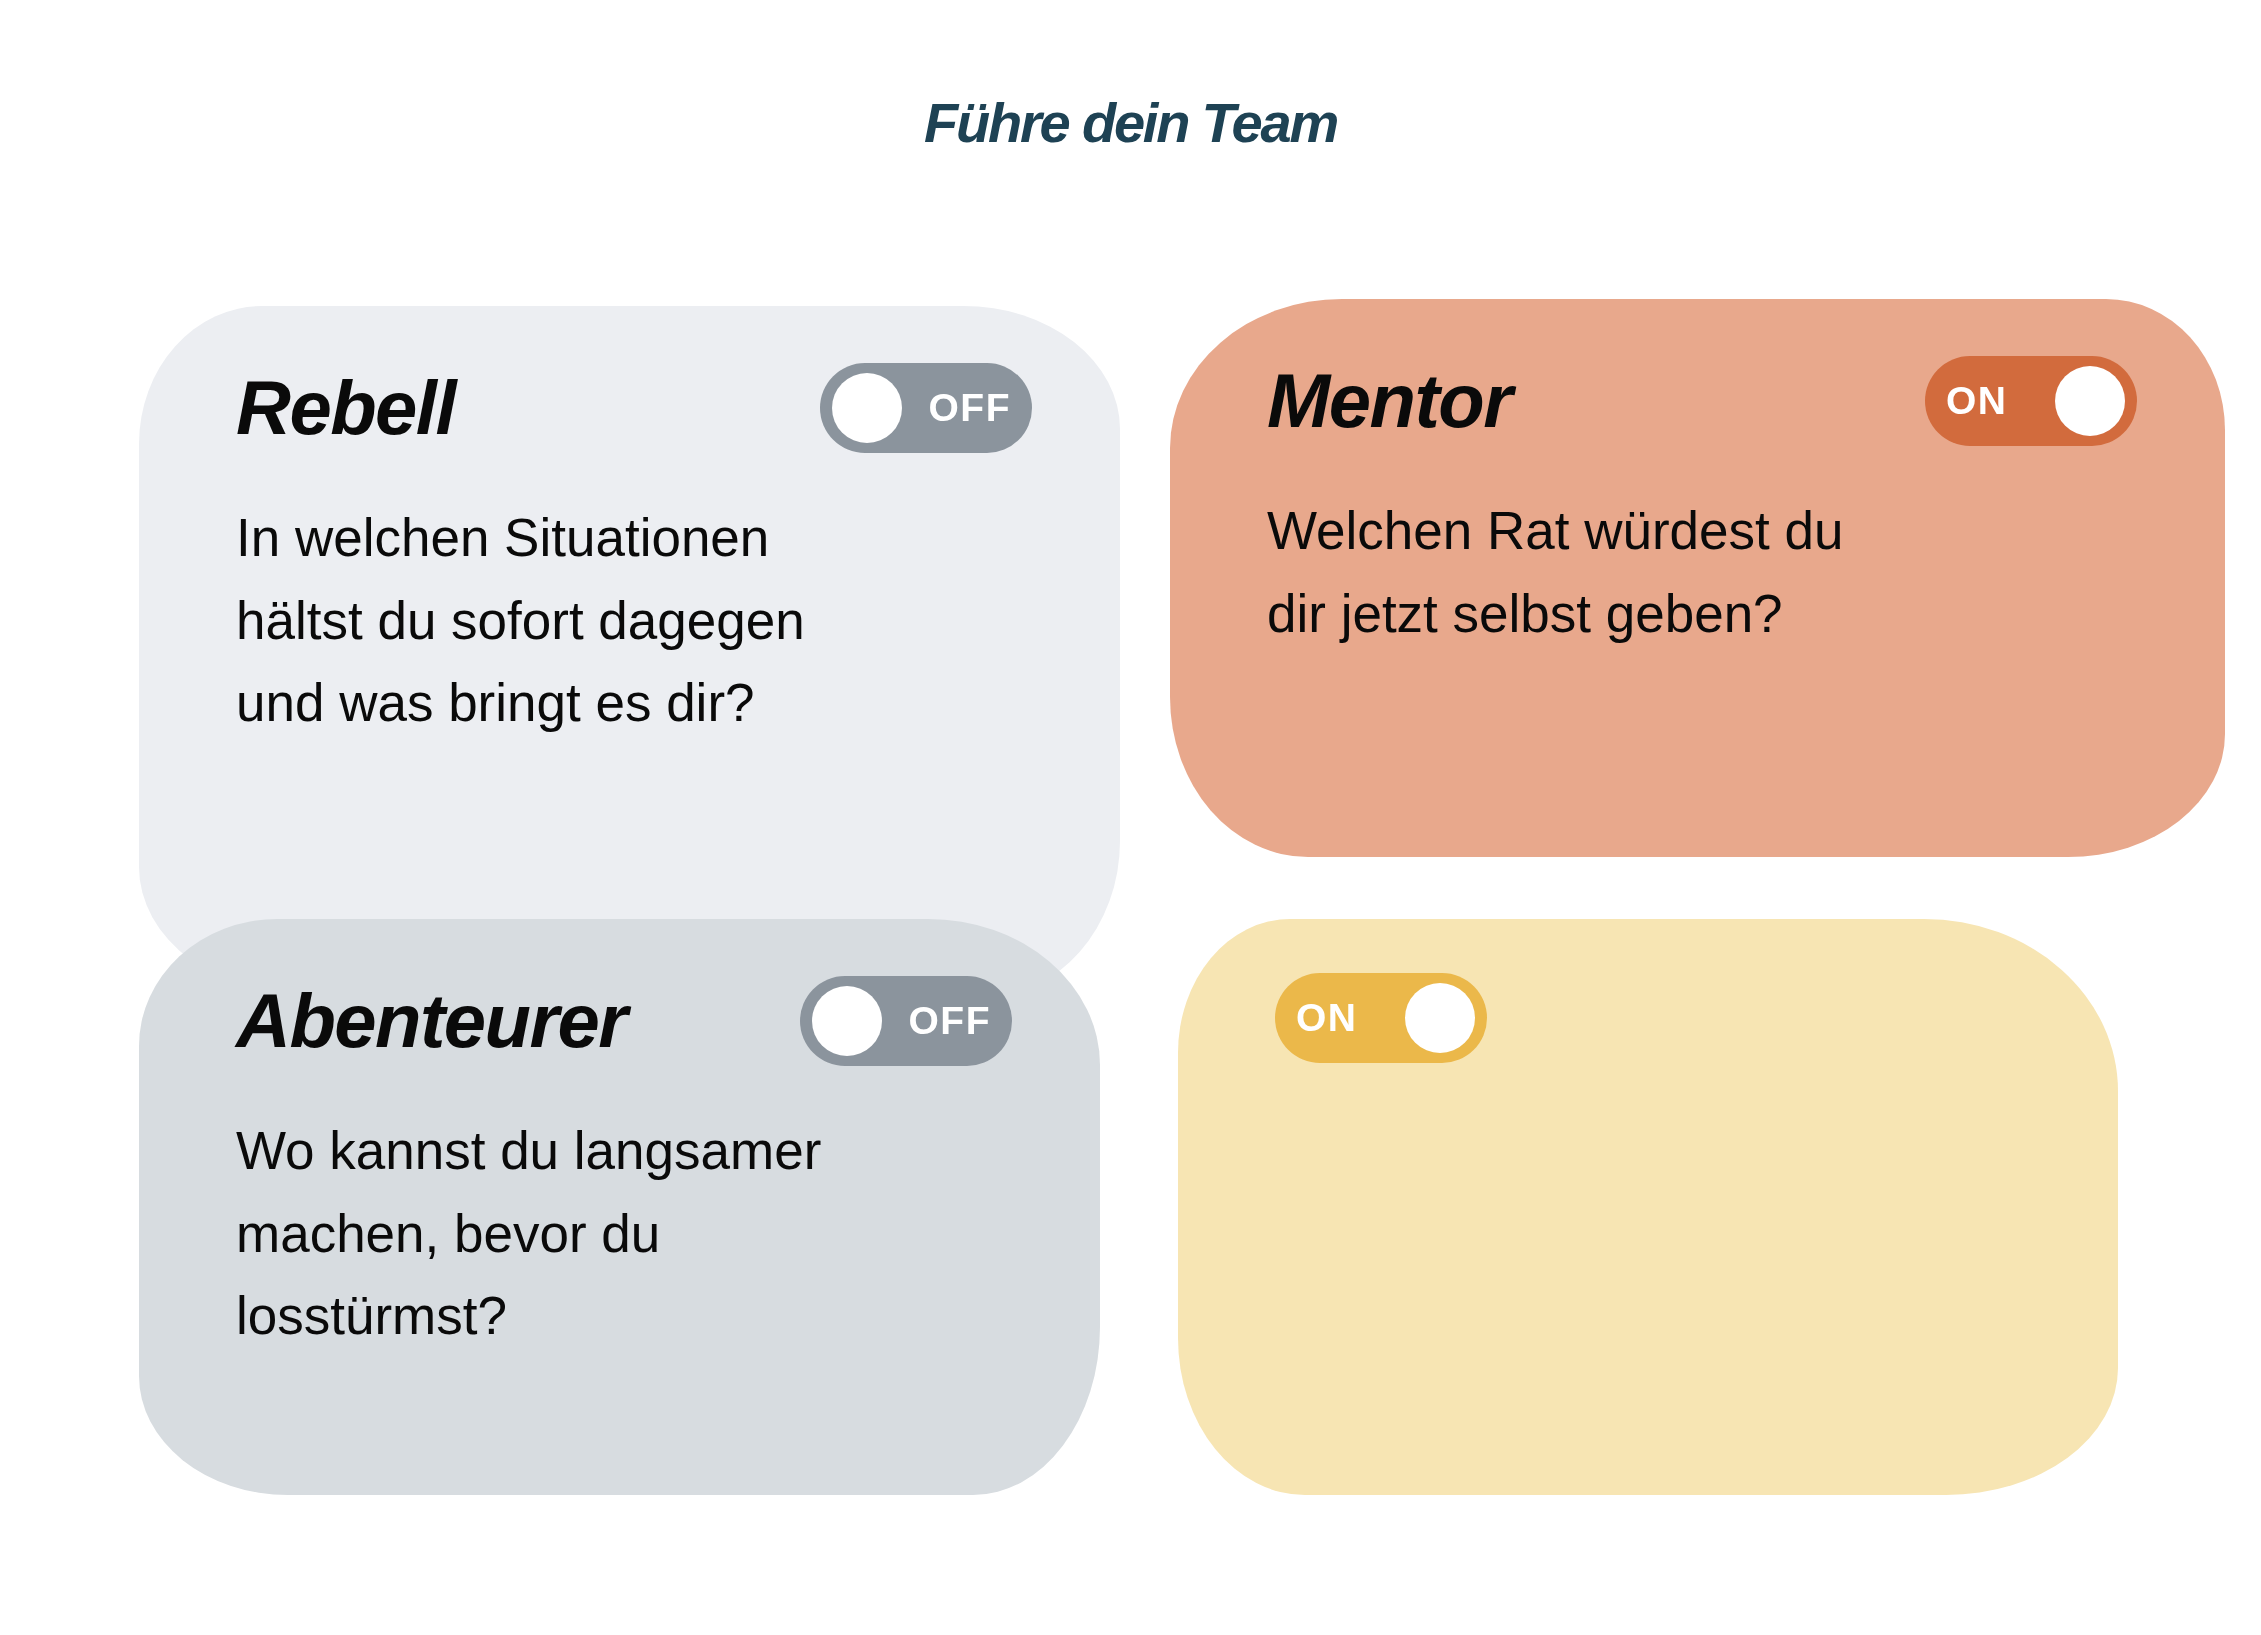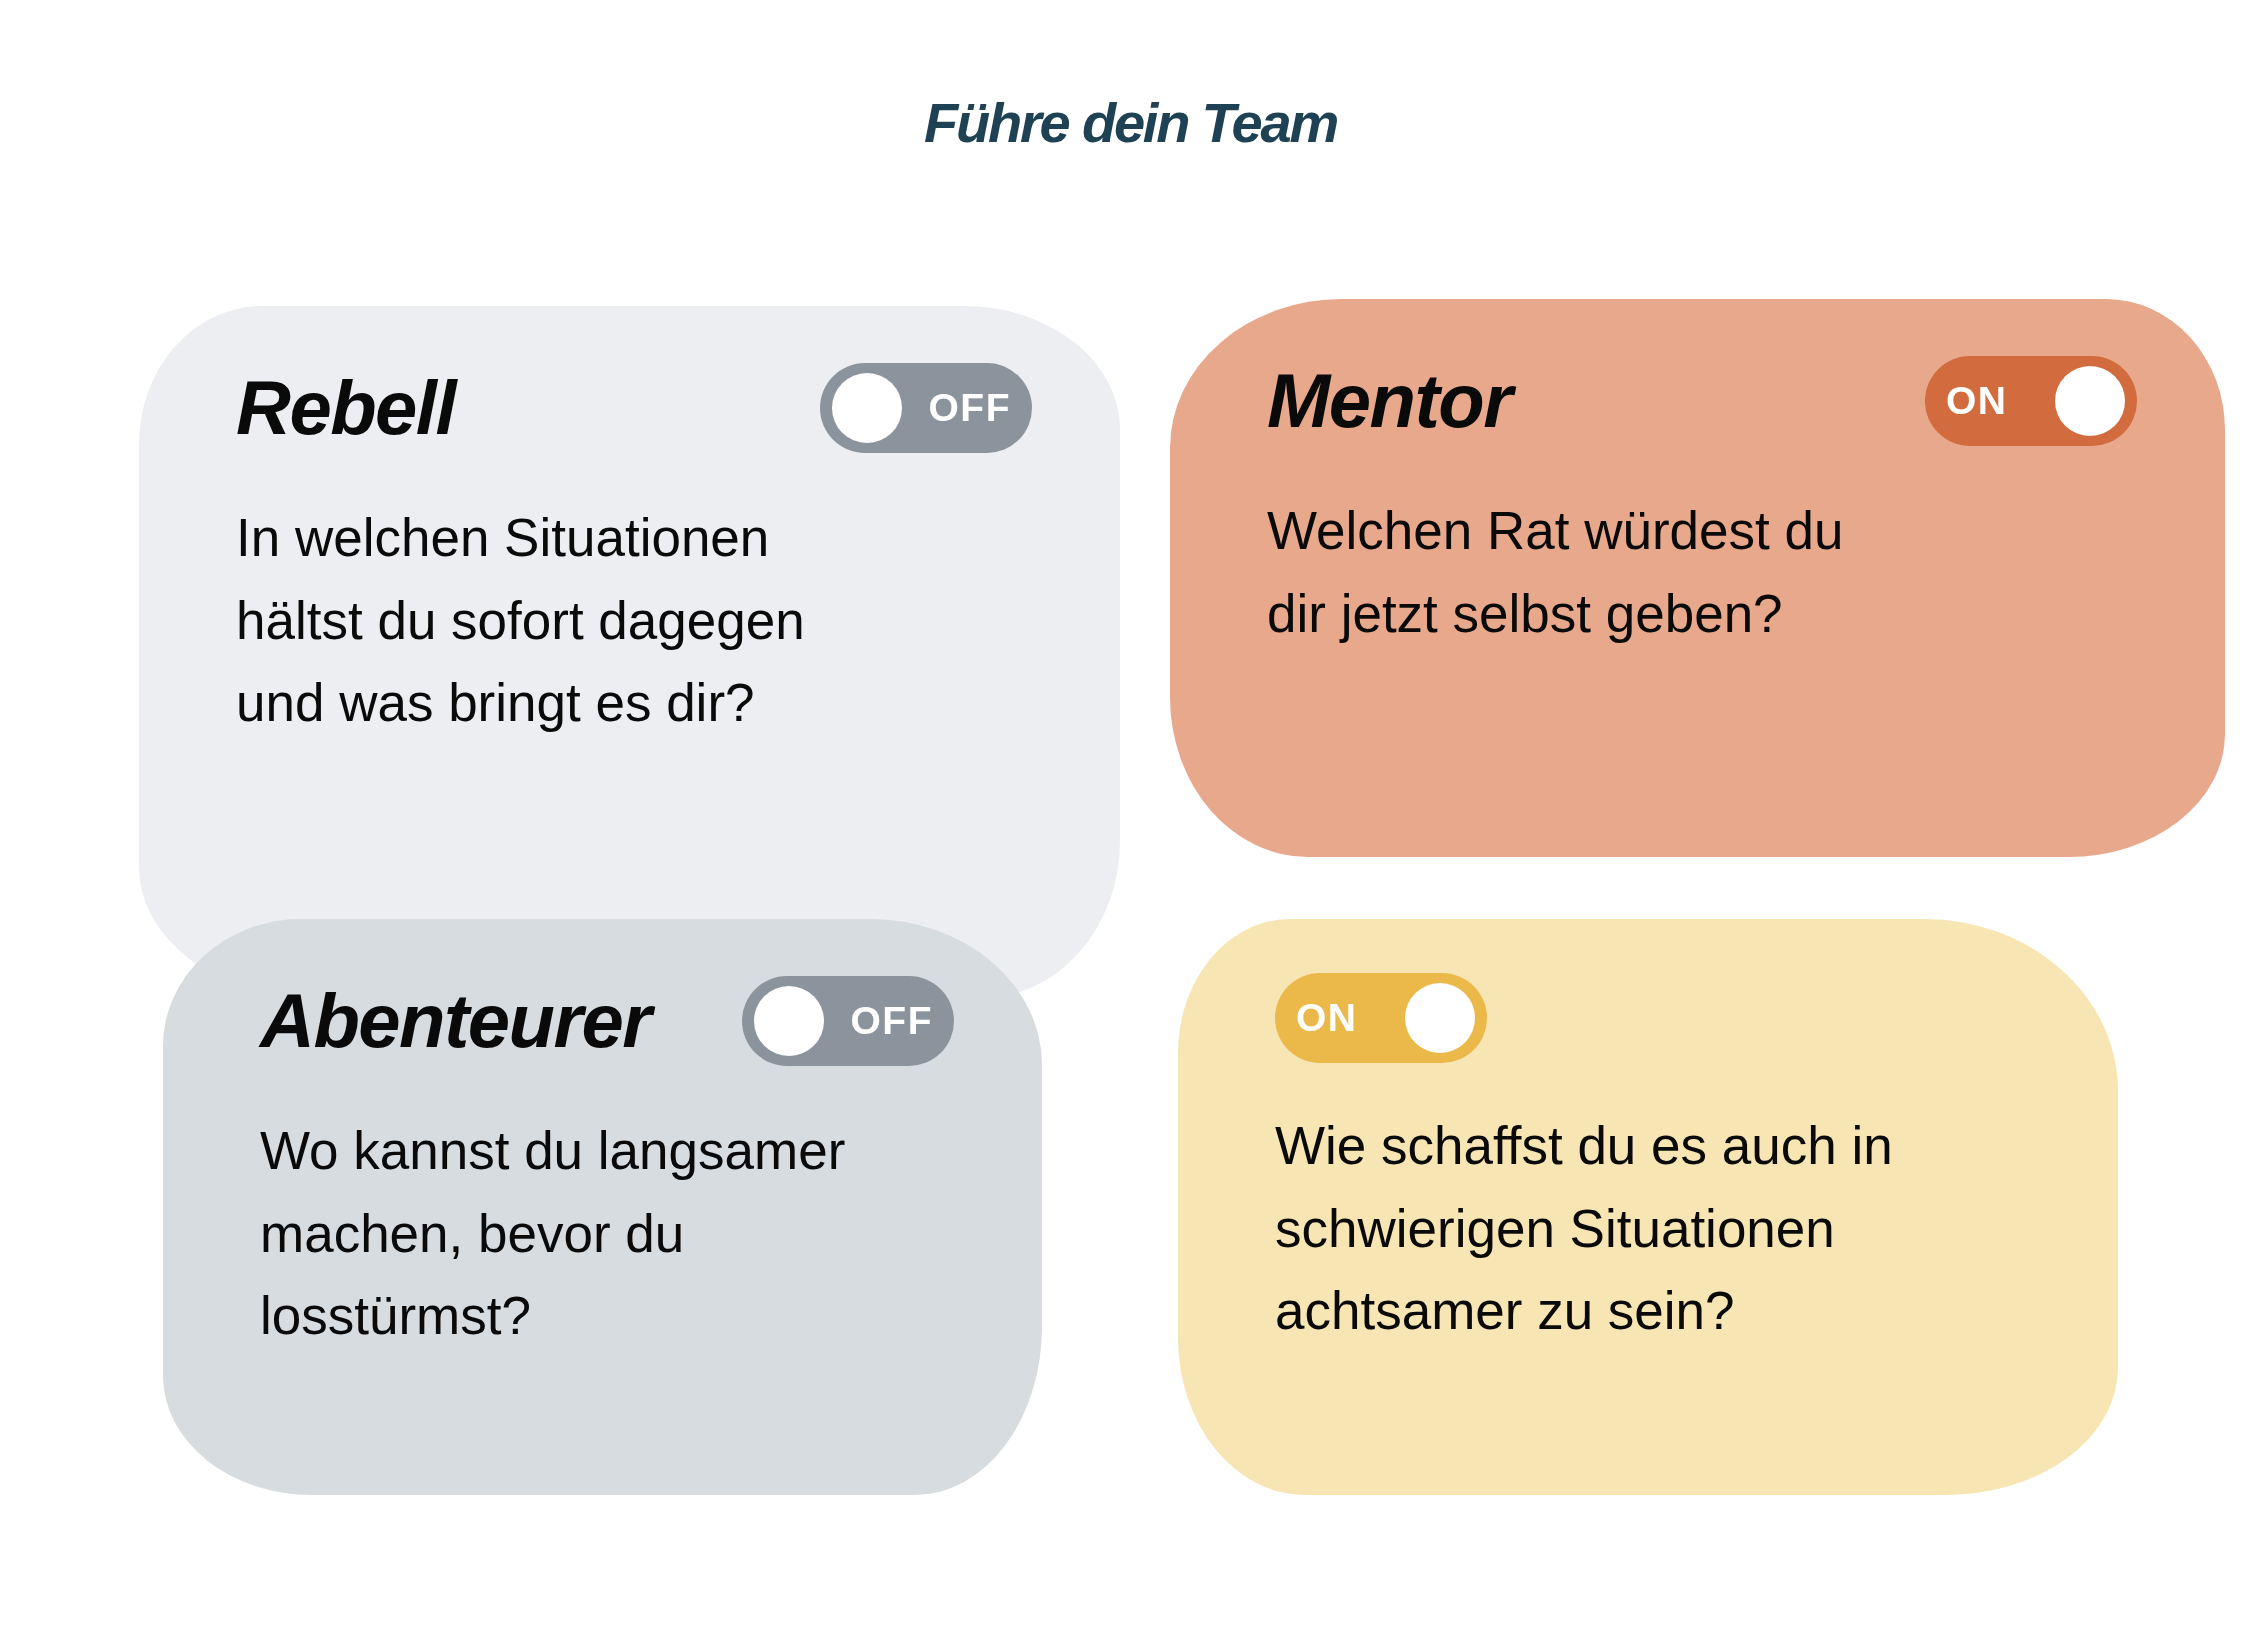--- a/index.html
+++ b/index.html
@@ -41,23 +41,22 @@
     width: 981px; height: 692px;
     border-radius: 123px 157px 138px 175px / 138px 123px 157px 131px;
   }
   .card-mentor {
     left: 1170px; top: 299px;
     width: 1055px; height: 558px;
     border-radius: 172px 119px 157px 138px / 149px 131px 123px 160px;
   }
   .card-abenteurer {
     left: 139px; top: 919px;
-    width: 879px; height: 576px;
+    width: 961px; height: 576px;
     border-radius: 138px 172px 127px 149px / 127px 146px 168px 119px;
-    margin-left: 24px;
   }
   .card-fokussierer {
     left: 1178px; top: 919px;
     width: 940px; height: 576px;
     border-radius: 112px 194px 172px 127px / 134px 172px 127px 157px;
   }
   .card-header {
     display: flex;
     align-items: center;
     justify-content: space-between;
@@ -151,19 +150,16 @@
 losstürmst?</p>
   </section>
 
   <section class="card card-fokussierer" style="background: rgb(247, 229, 179);">
     <div class="card-header">
       <div class="toggle toggle-on" role="switch" aria-checked="true" style="background: rgb(235, 184, 74);">
         <span class="toggle-label">ON</span>
         <span class="knob" style="background: rgb(255, 255, 255);"></span>
       </div>
     </div>
-    <p class="question">Wie schaffst du es auch in
-schwierigen Situationen
-achtsamer zu sein?</p>
   </section>
 
 </main>
 
 
 </body></html>

